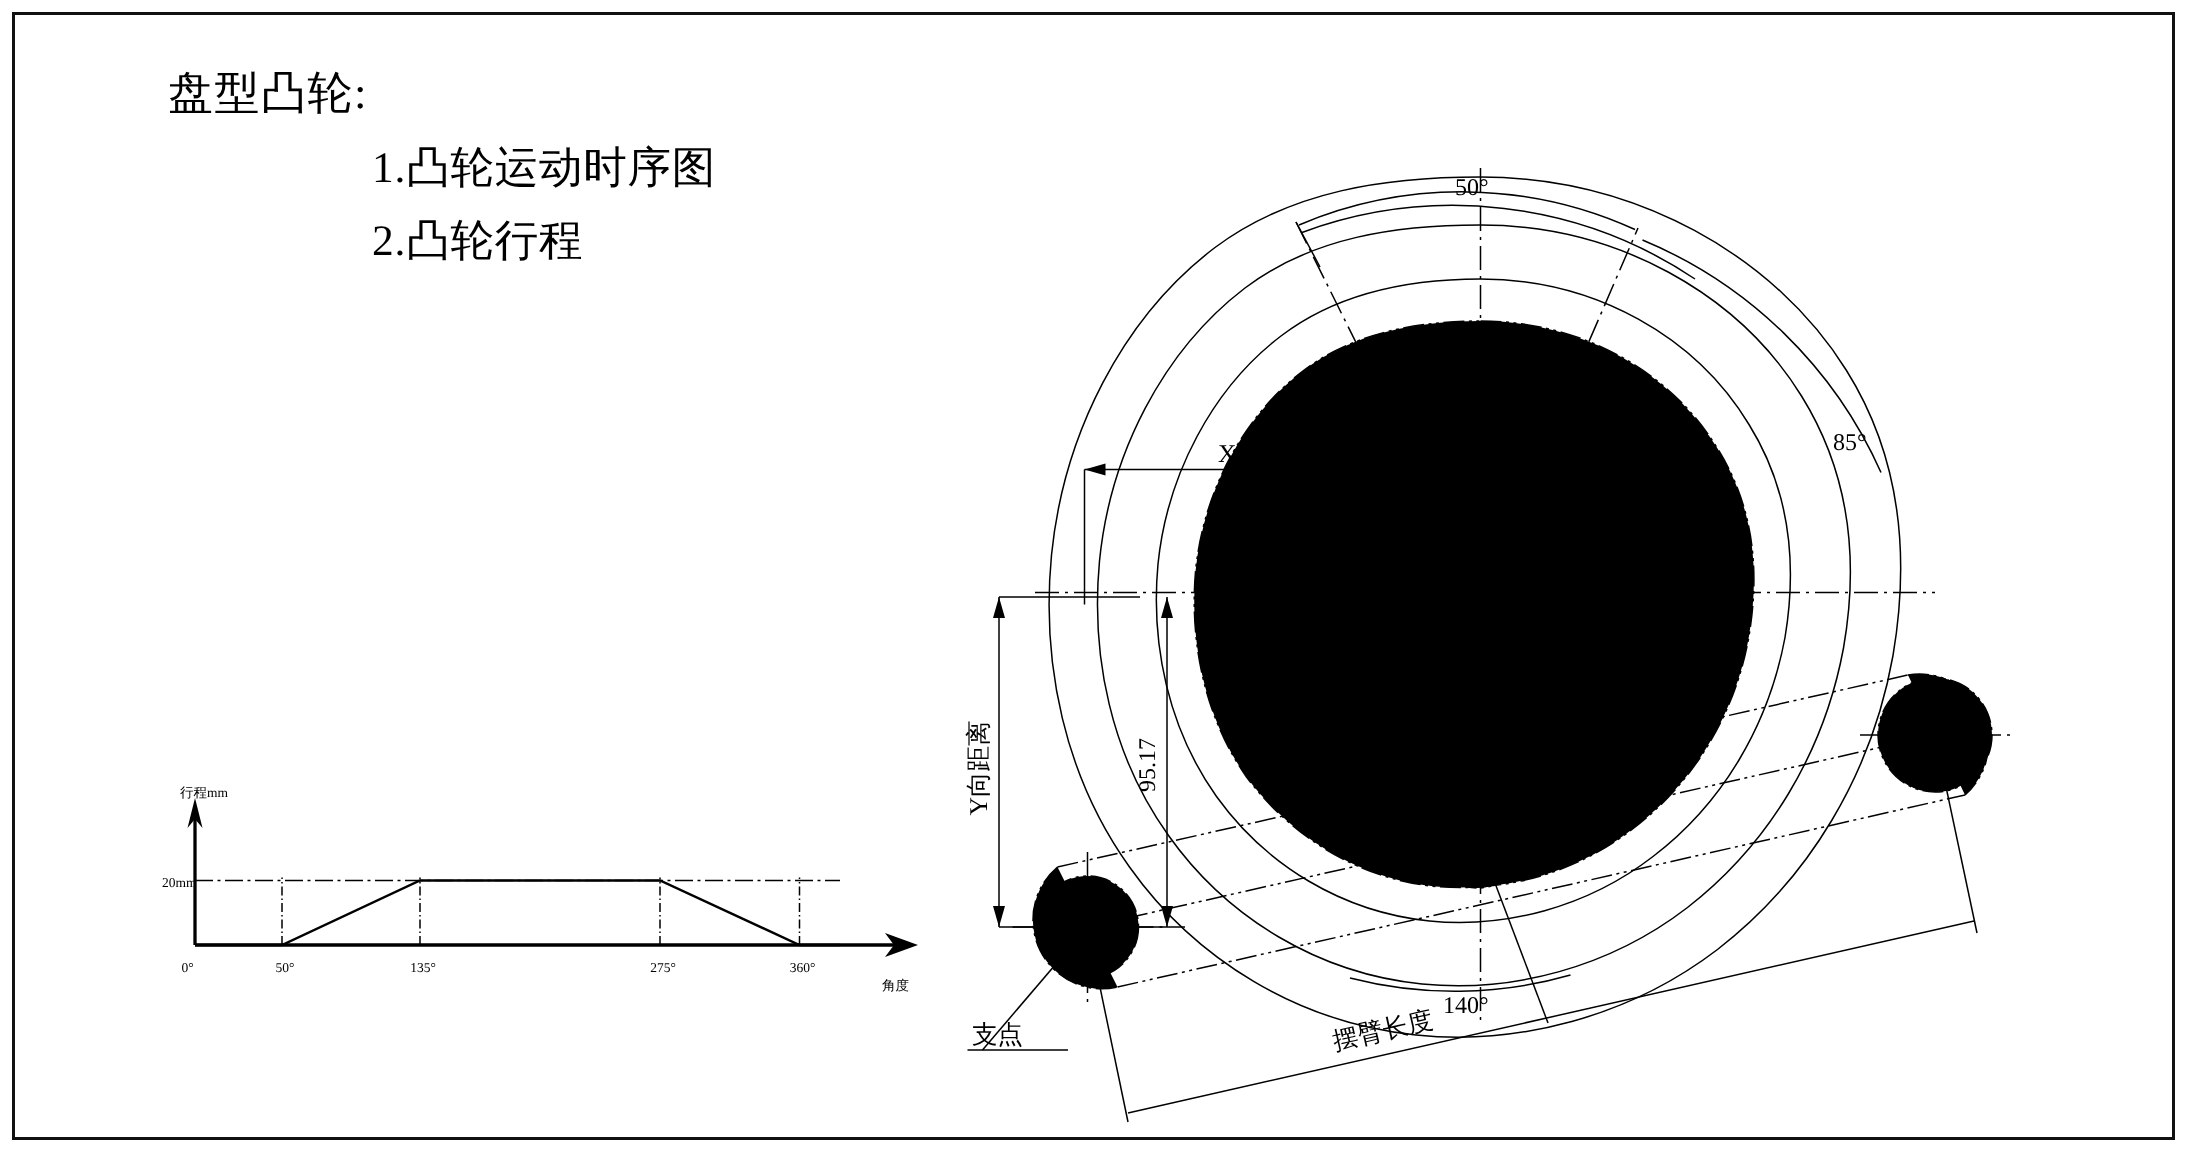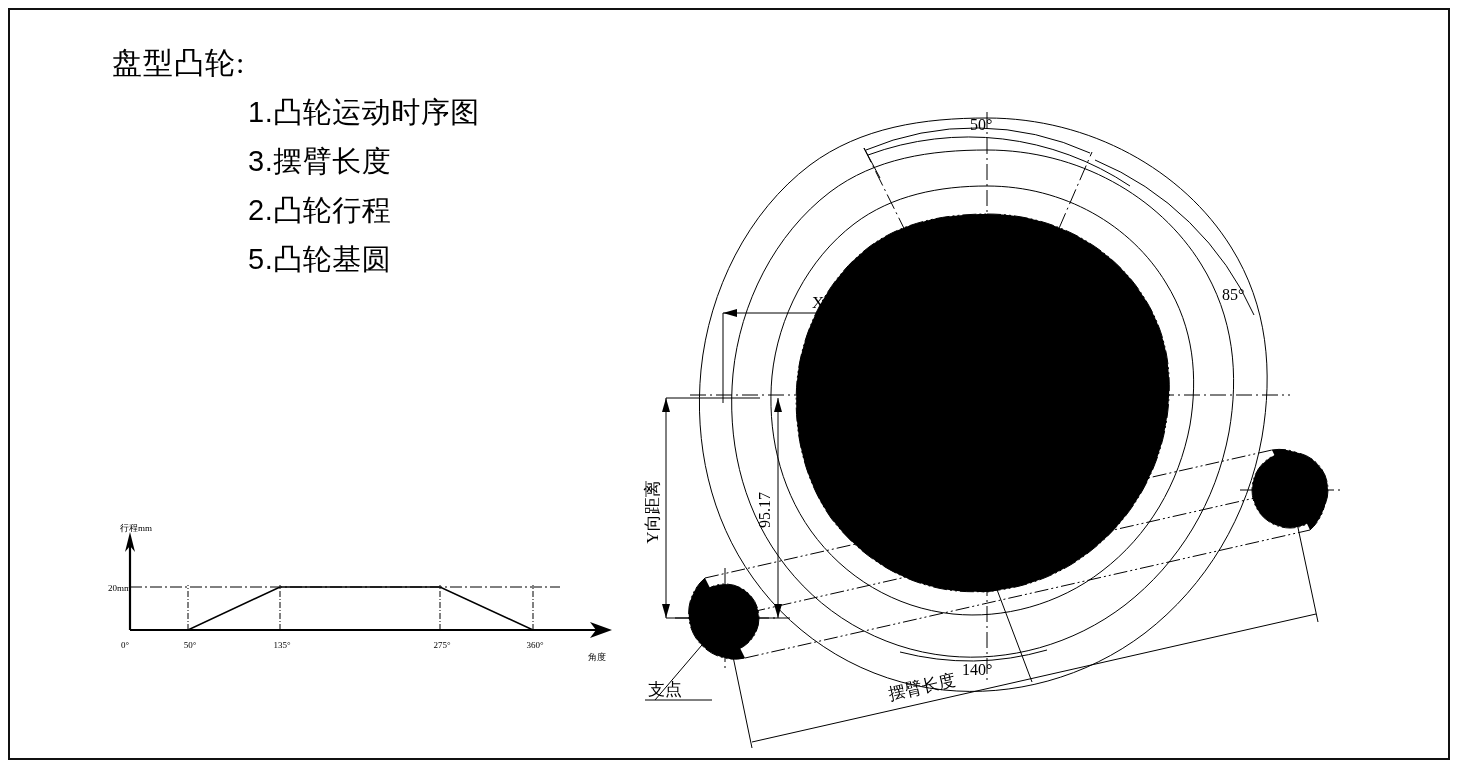--- a/index.html
+++ b/index.html
@@ -35,21 +35,21 @@
     line-height:1.0;
     letter-spacing:1px;
     white-space:nowrap;
   }
   #itemlist{
     margin:0;padding:0;list-style:none;
     margin-top:20px;
     margin-left:136px;
   }
   #itemlist li{
-    font-family:Liberation Sans, sans-serif;
+    font-family:Liberation Serif, serif;
     font-size:29px;
     line-height:1.0;
     margin-bottom:20px;
     white-space:nowrap;
     letter-spacing:0.5px;
   }
   
   svg{position:absolute;left:0;top:0;}
   .ln{stroke:#000;fill:none;}
   .thin{stroke-width:1;}
@@ -70,23 +70,21 @@
 <body>
 
 <div id="sheet">
 
   <div class="frame"></div>
 
   <div id="textblock">
     <div id="heading">盘型凸轮:</div>
     <ul id="itemlist">
       <li>1.凸轮运动时序图</li>
-      <li>3.摆臂长度</li>
       <li>2.凸轮行程</li>
-      <li>5.凸轮基圆</li>
     </ul>
   </div>
 
   <svg width="1460" height="770" viewBox="0 0 1460 770">
 
     <line class="chartaxis" x1="130" y1="630" x2="130" y2="540"></line>
     <polygon points="130,532 125,552 130,546 135,552" fill="#000"></polygon>
 
     <line class="chartaxis" x1="130" y1="630" x2="600" y2="630"></line>
     <polygon points="612,630 590,622 596,630 590,638" fill="#000"></polygon>

